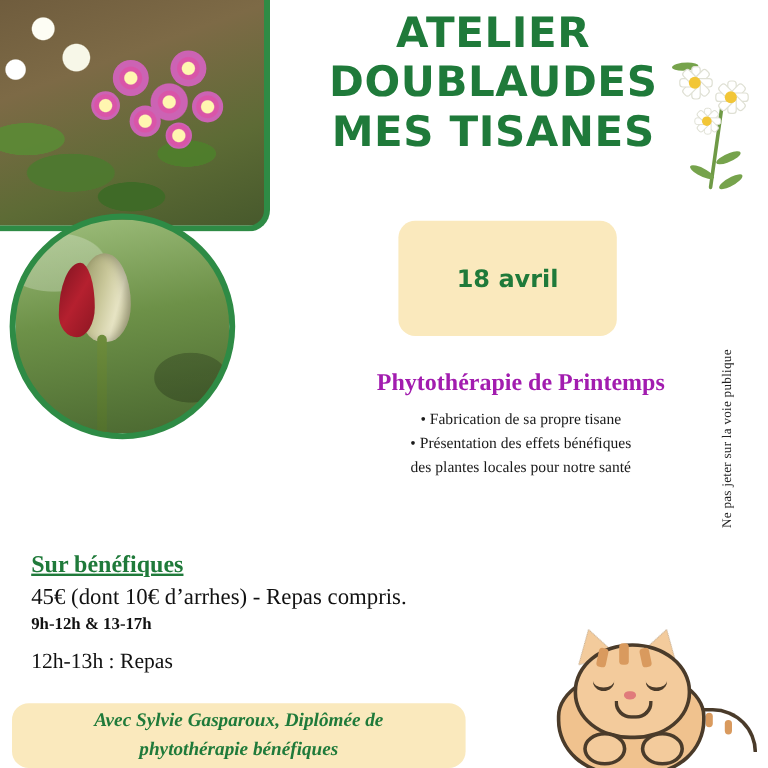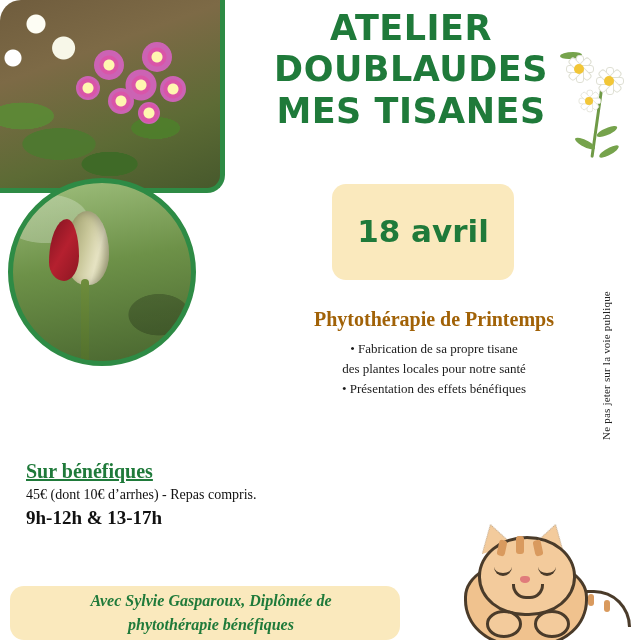--- a/index.html
+++ b/index.html
@@ -7,21 +7,20 @@
     padding: 0;
     background: #ffffff;
   }
   #poster {
     position: relative;
     width: 640px;
     height: 640px;
     overflow: hidden;
     background: #ffffff;
     font-family: "Liberation Serif", serif;
-    border-radius: 21px;
   }
 
   
   .photo-top {
     position: absolute;
     left: -10px;
     top: -12px;
     width: 230px;
     height: 200px;
     border-radius: 0 0 18px 0;
@@ -157,61 +156,60 @@
     border-radius: 14px;
     display: flex;
     flex-direction: column;
     align-items: center;
     justify-content: center;
     color: #1f7a3a;
     font-family: "DejaVu Sans", sans-serif;
     font-weight: 700;
   }
   .date-badge .l1 { font-size: 31px; line-height: 1.05; }
-  .date-badge .l2 { font-size: 31px; line-height: 1.15; }
+  .date-badge .l2 { font-size: 20px; line-height: 1.15; }
 
   
   .program {
     position: absolute;
     left: 244px; top: 308px;
     width: 380px;
     text-align: center;
     color: #1a1a1a;
   }
   .program .sub {
-    color: #a16207;
+    color: #a21caf;
     font-weight: 700;
     font-size: 20px;
     margin-bottom: 8px;
   }
   .program .li { font-size: 13px; line-height: 1.55; }
 
   
   .resa { position: absolute; left: 26px; top: 460px; width: 420px; color: #111; }
   .resa .title {
     color: #1f7a3a; font-weight: 700; font-size: 20px;
     text-decoration: underline; margin-bottom: 4px;
   }
-  .resa .price { font-size: 14px; margin-bottom: 4px; }
-  .resa .hours { font-size: 19px; font-weight: 700; margin-bottom: 12px; }
+  .resa .price { font-size: 19px; margin-bottom: 4px; }
+  .resa .hours { font-size: 14px; font-weight: 700; margin-bottom: 12px; }
   .resa .meal { font-size: 18px; }
 
   
   .speaker {
     position: absolute;
     left: 10px; top: 586px;
     width: 378px; height: 54px;
     background: #fae9bd;
     border-radius: 14px;
     display: flex; flex-direction: column;
     align-items: center; justify-content: center;
     color: #1f7a3a; font-weight: 700; font-style: italic; font-size: 16px;
     line-height: 1.5;
     text-align: center;
-    padding-left: 12px;
   }
 
   
   .legal {
     position: absolute;
     left: 600px; top: 440px;
     width: 180px;
     transform: rotate(-90deg);
     transform-origin: 0 0;
     font-size: 11px;
@@ -348,28 +346,29 @@
     </div>
   </div>
 
   <div class="date-badge">
     <div class="l2">18 avril</div>
   </div>
 
   <div class="program">
     <div class="sub">Phytothérapie de Printemps</div>
     <div class="li">• Fabrication de sa propre tisane</div>
+    <div class="li">• Présentation des effets bénéfiques</div>
     <div class="li">des plantes locales pour notre santé</div>
-    <div class="li">• Présentation des effets bénéfiques</div>
   </div>
 
   <div class="resa">
     <div class="title">Sur bénéfiques</div>
     <div class="price">45€ (dont 10€ d’arrhes) - Repas compris.</div>
     <div class="hours">9h-12h &amp; 13-17h</div>
+    <div class="meal">12h-13h : Repas</div>
   </div>
 
   <div class="speaker">
     <div>Avec Sylvie Gasparoux, Diplômée de</div>
     <div>phytothérapie bénéfiques</div>
   </div>
 
   <div class="legal">Ne pas jeter sur la voie publique</div>
 
   <div class="cat">

